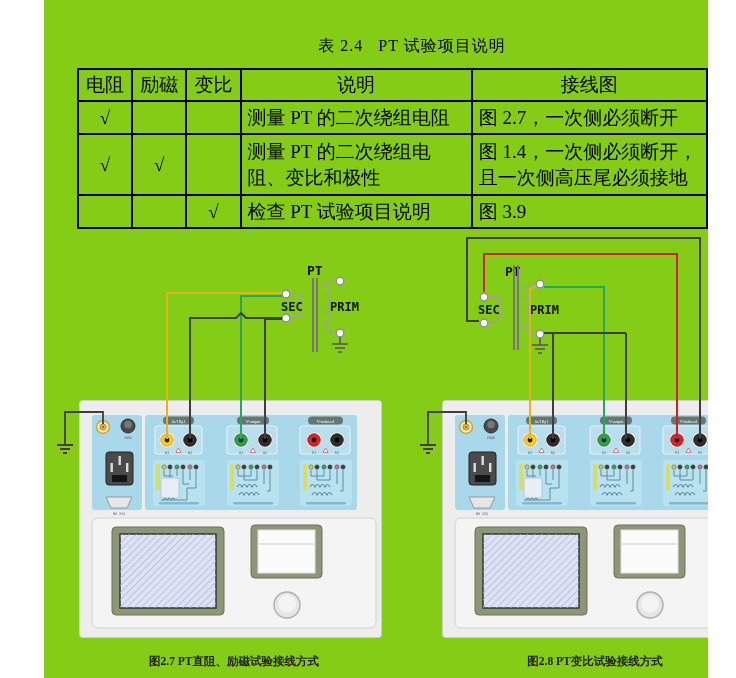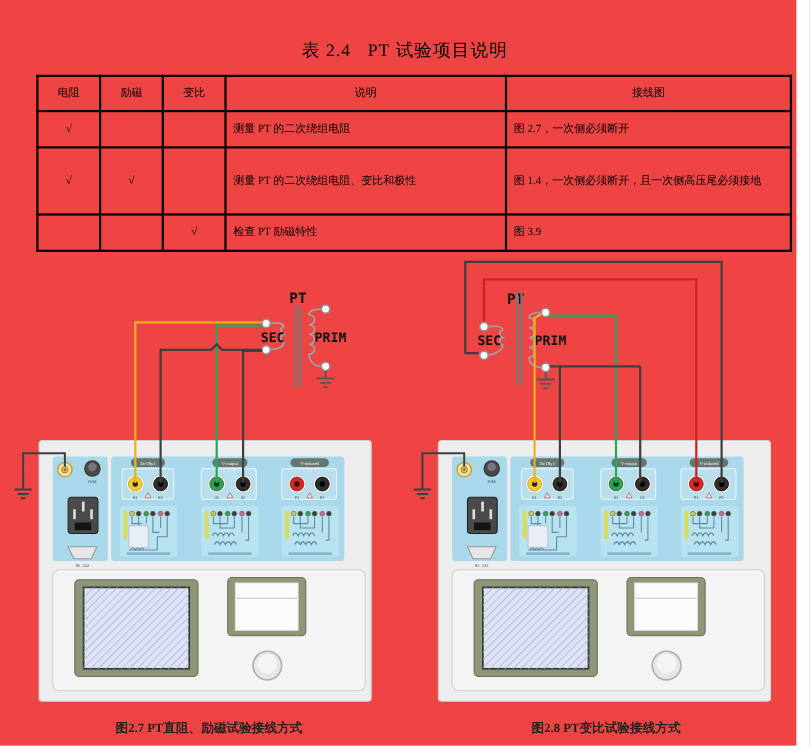--- a/index.html
+++ b/index.html
@@ -1,21 +1,21 @@
 <!DOCTYPE html>
 <html><head>
 <meta charset="utf-8">
 <style>
   html,body{margin:0;padding:0;background:#fff;}
-  #page{position:relative;width:724px;height:678px;background:#ef4444;overflow:hidden;
-        font-family:"Liberation Serif","DejaVu Serif",serif;color:#000;}
+  #page{position:relative;width:664px;height:678px;background:#84cc16;overflow:hidden;
+        font-family:"Liberation Serif","DejaVu Serif",serif;color:#000;margin-left:44px;}
   #doc-title{position:absolute;top:36px;left:0;width:736px;text-align:center;
              font-size:16px;white-space:pre;letter-spacing:1px;}
   #spec-table{position:absolute;left:33px;top:68px;border-collapse:collapse;table-layout:fixed;}
-  #spec-table th,#spec-table td{border:2px solid #000;font-size:10px;font-weight:normal;
+  #spec-table th,#spec-table td{border:2px solid #000;font-size:19px;font-weight:normal;
              padding:2px 6px;vertical-align:middle;line-height:26px;}
   #spec-table th{text-align:center;}
   td.chk{text-align:center;font-style:italic;font-size:17px;}
   td.desc,td.wiring{text-align:left;}
   .svgwrap{position:absolute;left:0;top:230px;}
   svg text{font-family:"DejaVu Sans Mono","Liberation Mono",monospace;}
   text.cjk{font-family:"Liberation Serif","DejaVu Serif",serif;}
 </style>
 </head>
 <body>
@@ -51,21 +51,21 @@
       <td class="chk">√</td>
       <td class="chk">√</td>
       <td class="chk"></td>
       <td class="desc">测量 PT 的二次绕组电阻、变比和极性</td>
       <td class="wiring">图 1.4，一次侧必须断开，且一次侧高压尾必须接地</td>
     </tr>
     <tr style="height:33px">
       <td class="chk"></td>
       <td class="chk"></td>
       <td class="chk">√</td>
-      <td class="desc">检查 PT 励磁特性</td>
+      <td class="desc">检查 PT 试验项目说明</td>
       <td class="wiring">图 3.9</td>
     </tr>
   </tbody>
     </table>
 
   <div class="svgwrap">
   <svg width="736" height="448" viewBox="0 0 736 448">
     <defs>
       <pattern id="hatch" width="5" height="5" patternTransform="rotate(45)" patternUnits="userSpaceOnUse">
         <line x1="0" y1="0" x2="0" y2="5" stroke="#aab3d6" stroke-width="1.4"></line>

